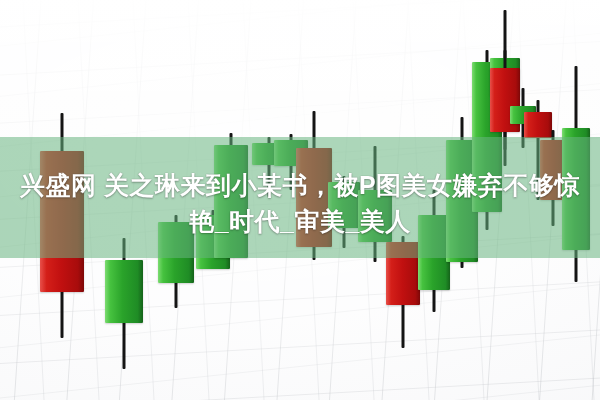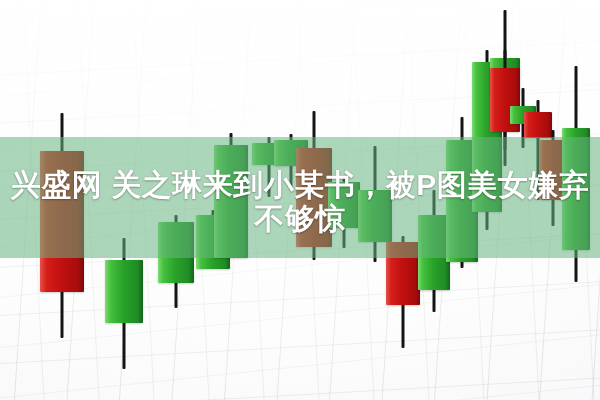--- a/index.html
+++ b/index.html
@@ -65,21 +65,21 @@
     position:absolute;left:0;right:0;
     background:rgba(104,181,128,.55);
     pointer-events:none;
   }
 
   
   .caption{
     position:absolute;left:0;right:0;
     text-align:center;
     color:#ffffff;
-    font-size:30px;
+    font-size:25px;
     font-weight:700;
     line-height:34px;
     letter-spacing:.5px;
     text-shadow:0 1px 2px rgba(0,0,0,.28), 0 0 1px rgba(0,0,0,.35);
     white-space:pre-wrap;
     padding:0 6px;
     box-sizing:border-box;
   }
 </style>
 </head>
@@ -173,14 +173,15 @@
       </div>
       <div class="candle" style="left: 562px; width: 28px; top: 0px; height: 400px;">
         <div class="wick" style="top: 66px; height: 216px;"></div>
         <div class="body up" style="top: 128px; height: 122px;"></div>
       </div>
     </div>
 
   <div class="band" id="band" style="top: 137px; height: 121px; background: rgba(104, 181, 128, 0.55);"></div>
 
   <div class="caption" id="cap1" style="top: 168px; color: rgb(255, 255, 255);">兴盛网 关之琳来到小某书，被P图美女嫌弃不够惊</div>
+  <div class="caption" id="cap2" style="top: 204px; color: rgb(255, 255, 255);">艳_时代_审美_美人</div>
 
 </div>
 
 </body></html>

